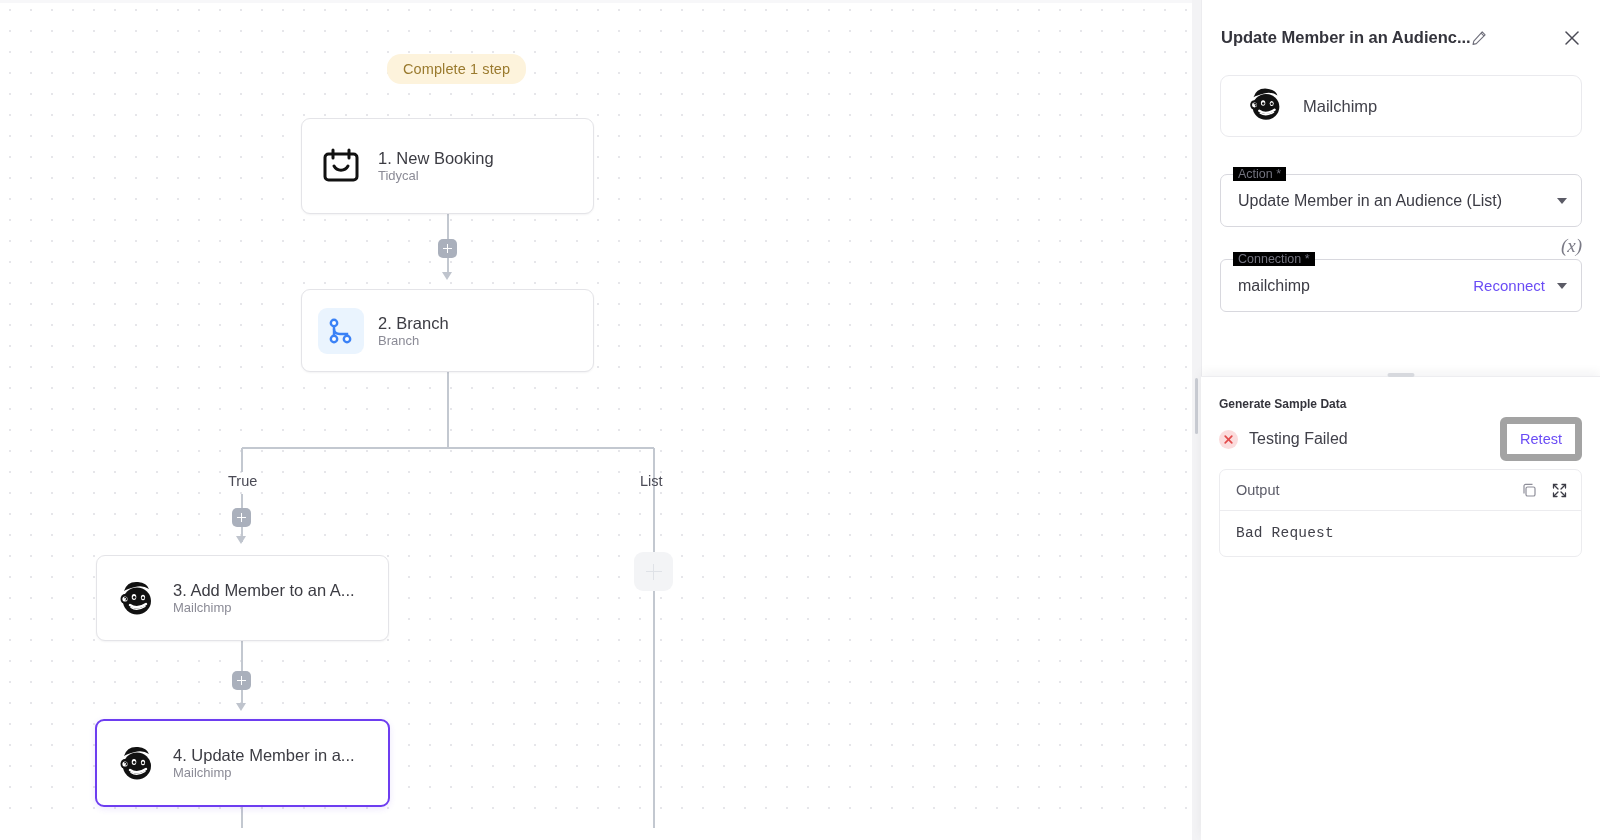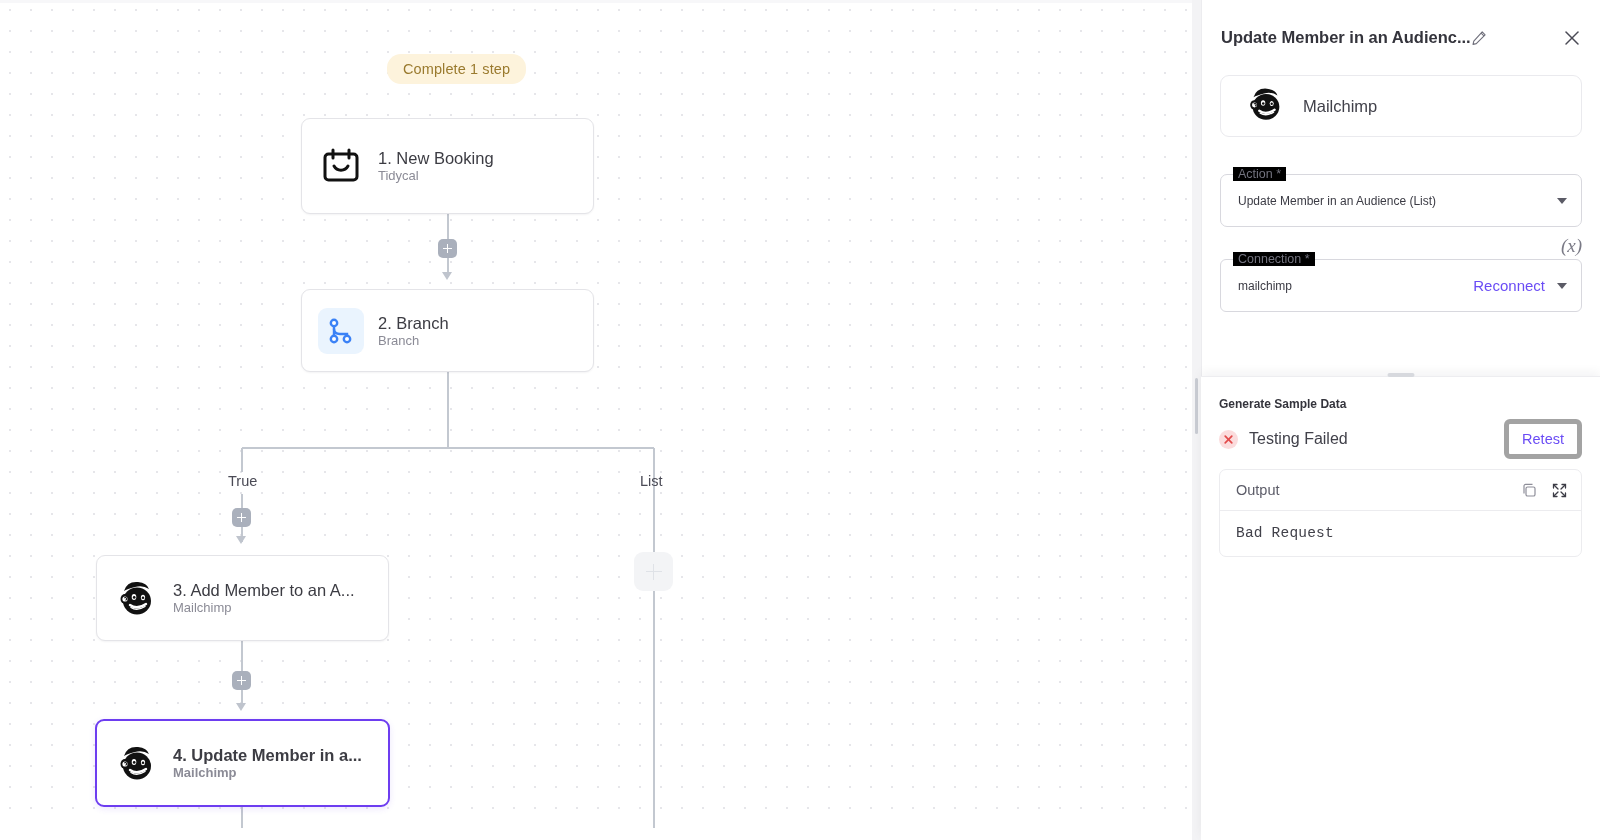--- a/index.html
+++ b/index.html
@@ -49,21 +49,20 @@
     border-radius: 9px;
     box-shadow: 0 1px 2px rgba(16,16,40,.05);
     display: flex;
     align-items: center;
     padding: 0 16px;
     gap: 14px;
   }
   .node.selected {
     border: 2px solid #6d3df0;
     box-shadow: 0 2px 6px rgba(109,61,240,.12);
-    font-weight: bold;
   }
   .node-icon {
     width: 46px; height: 46px;
     flex: 0 0 46px;
     display: flex; align-items: center; justify-content: center;
     border-radius: 9px;
   }
   .node-icon.tinted { background: #eaf4fe; }
   .node-text { display: flex; flex-direction: column; min-width: 0; }
   .node-title {
@@ -184,21 +183,21 @@
   .field-legend {
     position: absolute; top: -8px; left: 12px;
     background: #000000;
     padding: 0 5px;
     font-size: 12.5px;
     color: #73737f;
     white-space: nowrap;
   }
   .field-legend .req { color: #73737f; }
   .field-value {
-    font-size: 12px; color: #3b3b44;
+    font-size: 16px; color: #3b3b44;
     white-space: nowrap; overflow: hidden; text-overflow: ellipsis;
     flex: 1 1 auto;
   }
   .field-link {
     font-size: 15px; color: #6a4cf5; cursor: pointer; margin-right: 12px;
     white-space: nowrap;
   }
   .caret {
     width: 0; height: 0; flex: 0 0 auto;
     border-left: 5.5px solid transparent;
@@ -244,21 +243,21 @@
   }
   .err-circle {
     width: 19px; height: 19px; border-radius: 50%;
     background: #fbdcdd;
     display: flex; align-items: center; justify-content: center;
     flex: 0 0 19px;
   }
   .status-text { font-size: 16px; color: #41414a; }
   .retest-btn {
     margin-left: auto;
-    border: 5px solid #a3a3a3;
+    border: 7px solid #a3a3a3;
     border-radius: 6px;
     padding: 7px 13px;
     font-size: 14.5px;
     color: #6a4cf5;
     background: #fff;
     cursor: pointer;
   }
   .output-box {
     margin-top: 11px;
     border: 1px solid #ececef;

